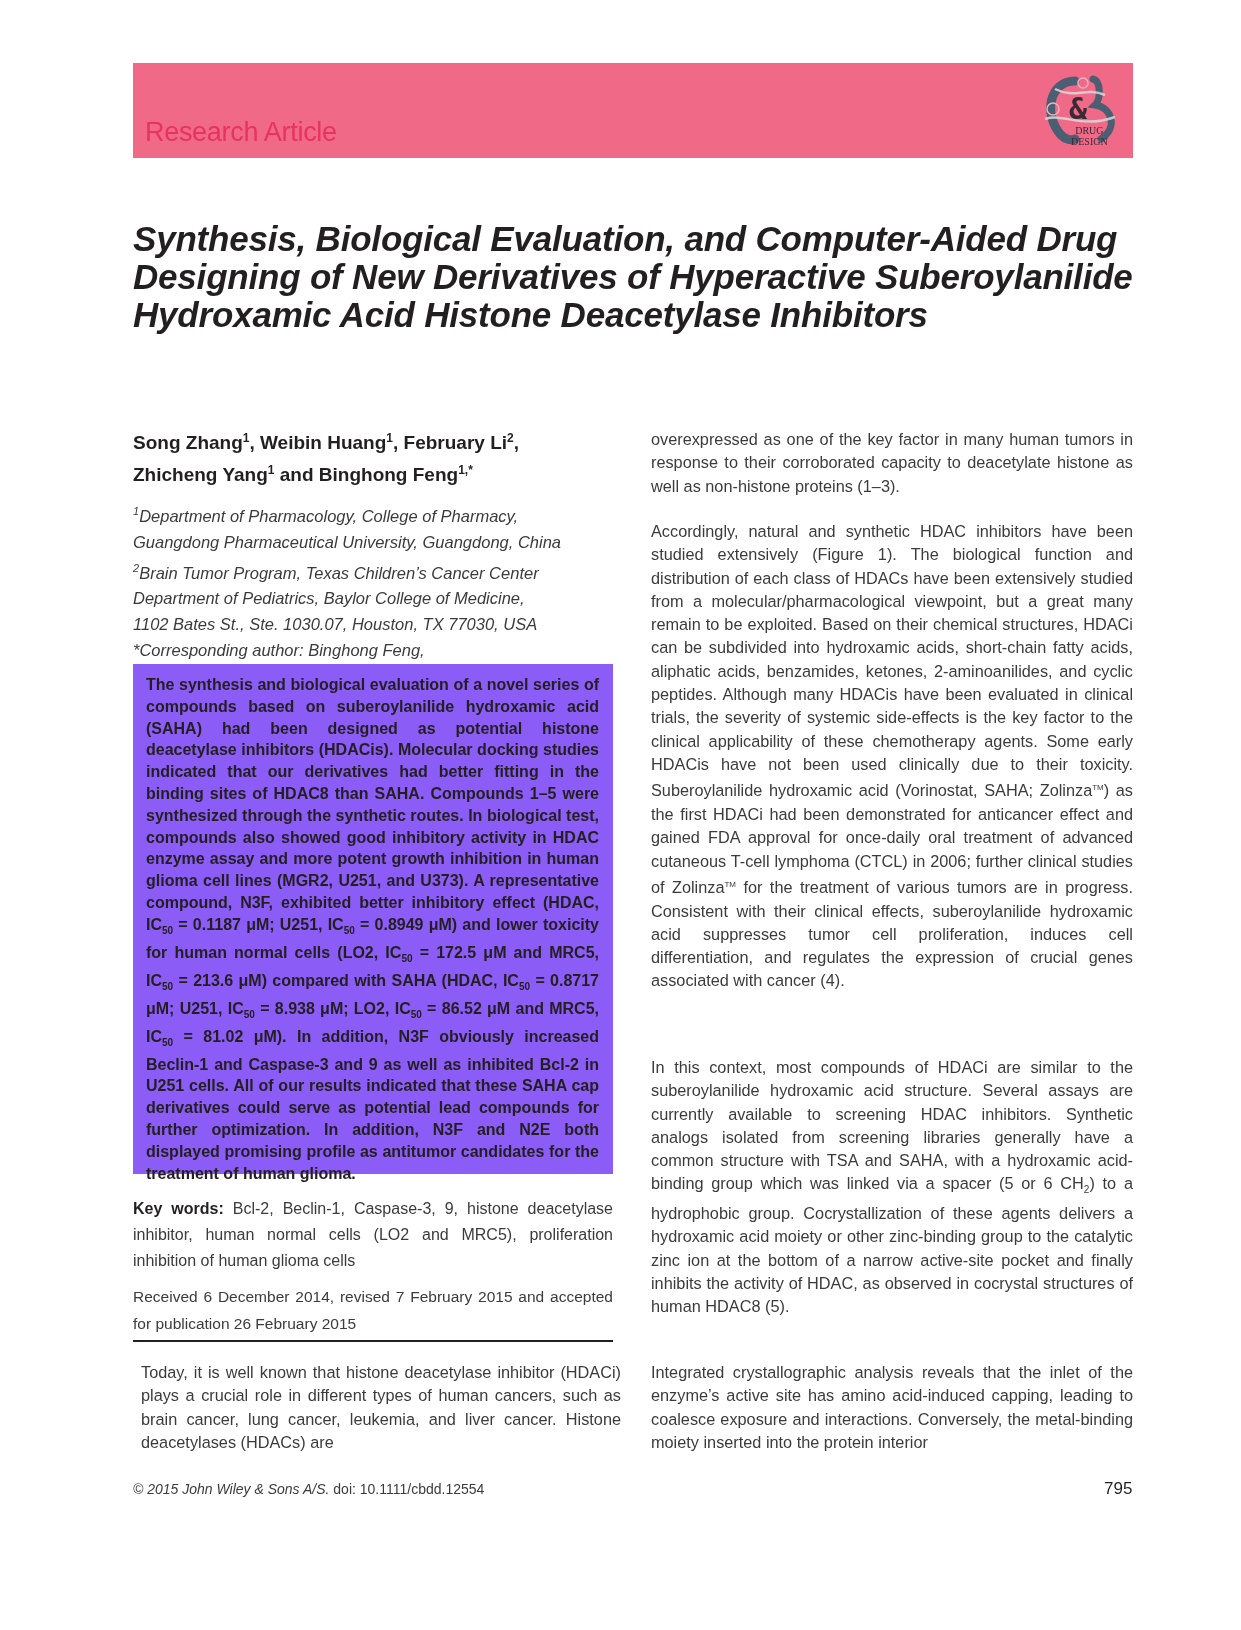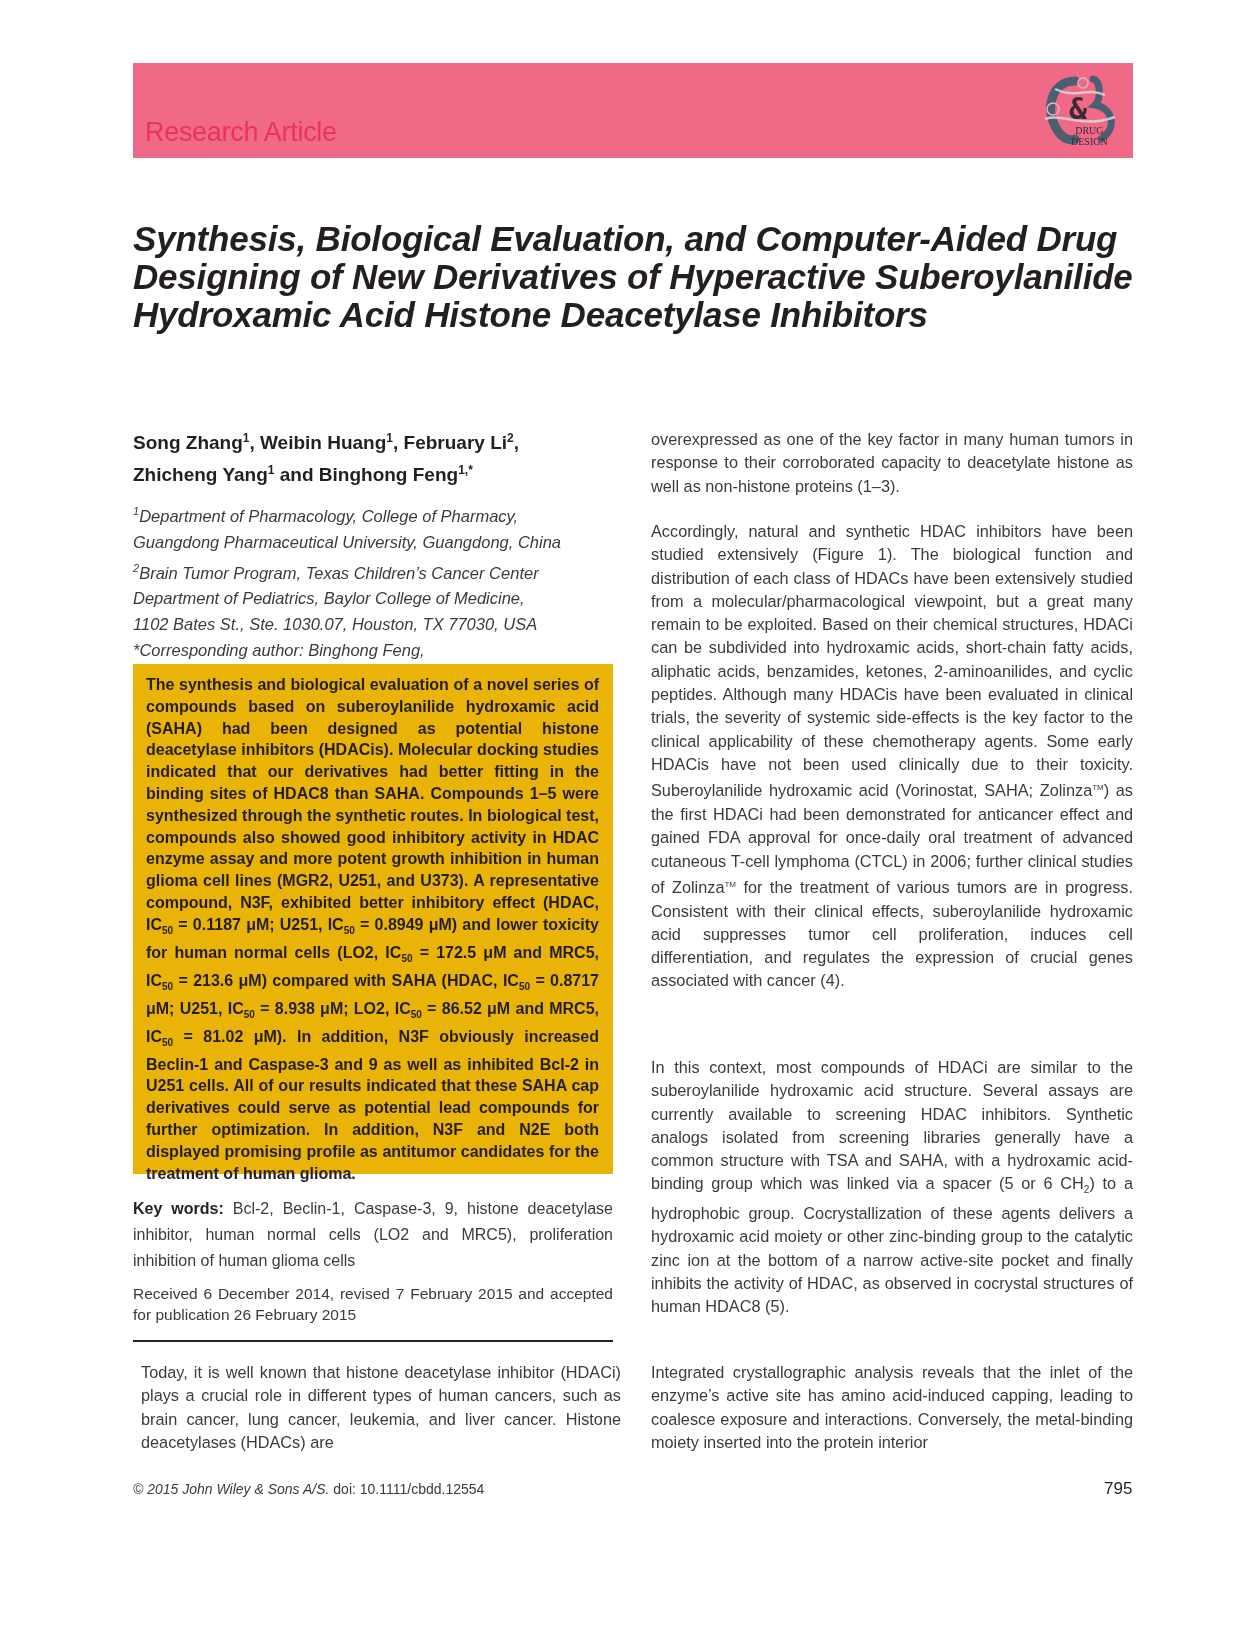--- a/index.html
+++ b/index.html
@@ -11,25 +11,25 @@
   .hdr .journal .pages { font-style:normal; }
   .hdr .rtype { position:absolute; left:12px; top:54px; font-size:27px; color:#e8325f; letter-spacing:-0.3px; }
   .logo { position:absolute; right:6px; top:6px; width:92px; height:84px; }
   .logo .amp { position:absolute; left:34px; top:22px; font-size:30px; font-weight:bold; color:#3a2a35; font-family:"DejaVu Sans Mono", monospace; }
   .logo .lt { position:absolute; left:36px; top:56px; font-size:10px; line-height:11px; color:#3a2a35; font-family:Liberation Serif, serif; text-align:center; }
   .title { position:absolute; left:133px; top:220px; width:1010px; font-size:35px; line-height:38px; font-weight:bold; color:#231f20; letter-spacing:-0.2px;font-style:italic; }
   .authors { position:absolute; left:133px; top:425px; width:480px; font-size:19px; line-height:26px; font-weight:bold; }
   .authors sup { font-size:12px; }
   .affil { position:absolute; left:133px; top:498px; width:480px; font-size:16.5px; line-height:26px; font-style:italic; color:#3b3b3b; }
   .affil sup { font-size:11px; }
-  .abstract { position:absolute; left:133px; top:664px; width:480px; height:510px; background:#eab308; box-sizing:border-box; padding:10px 14px 10px 13px; font-size:16px; line-height:21.8px; font-weight:bold; text-align:justify; color:#231f20; }
+  .abstract { position:absolute; left:133px; top:664px; width:480px; height:510px; background:#8b5cf6; box-sizing:border-box; padding:10px 14px 10px 13px; font-size:16px; line-height:21.8px; font-weight:bold; text-align:justify; color:#231f20; }
   .abstract sub { font-size:10px; }
   .kw { position:absolute; left:133px; top:1196px; width:480px; font-size:16px; line-height:26px; text-align:justify; color:#3b3b3b; }
   .kw b { color:#231f20; }
-  .recv { position:absolute; left:133px; top:1283px; width:480px; font-size:15.5px; line-height:21px; text-align:justify; color:#3b3b3b; }
+  .recv { position:absolute; left:133px; top:1283px; width:480px; font-size:15.5px; line-height:27px; text-align:justify; color:#3b3b3b; }
   .rule { position:absolute; left:133px; top:1340px; width:480px; height:2px; background:#231f20; }
   .p { position:absolute; font-size:16.3px; line-height:23.3px; text-align:justify; color:#3b3b3b; }
   .p sup { font-size:8px; }
   .p sub { font-size:10px; }
   .footer-left { position:absolute; left:133px; top:1481px; font-size:14px; color:#3b3b3b; }
   .footer-left i { font-style:italic;margin-top:12px; }
   .footer-right { position:absolute; left:1104px; top:1479px; font-size:17px; font-weight:normal; color:#231f20; }
 </style>
 </head>
 <body>

